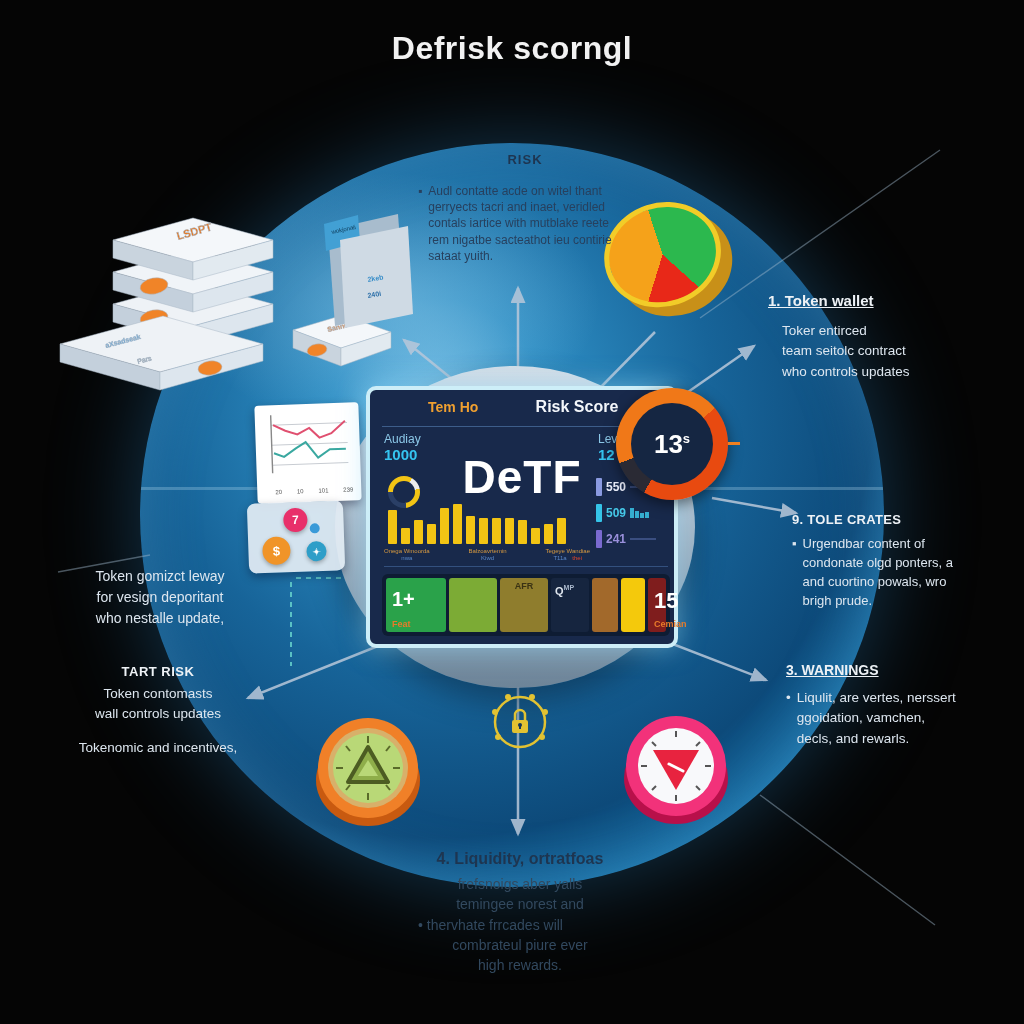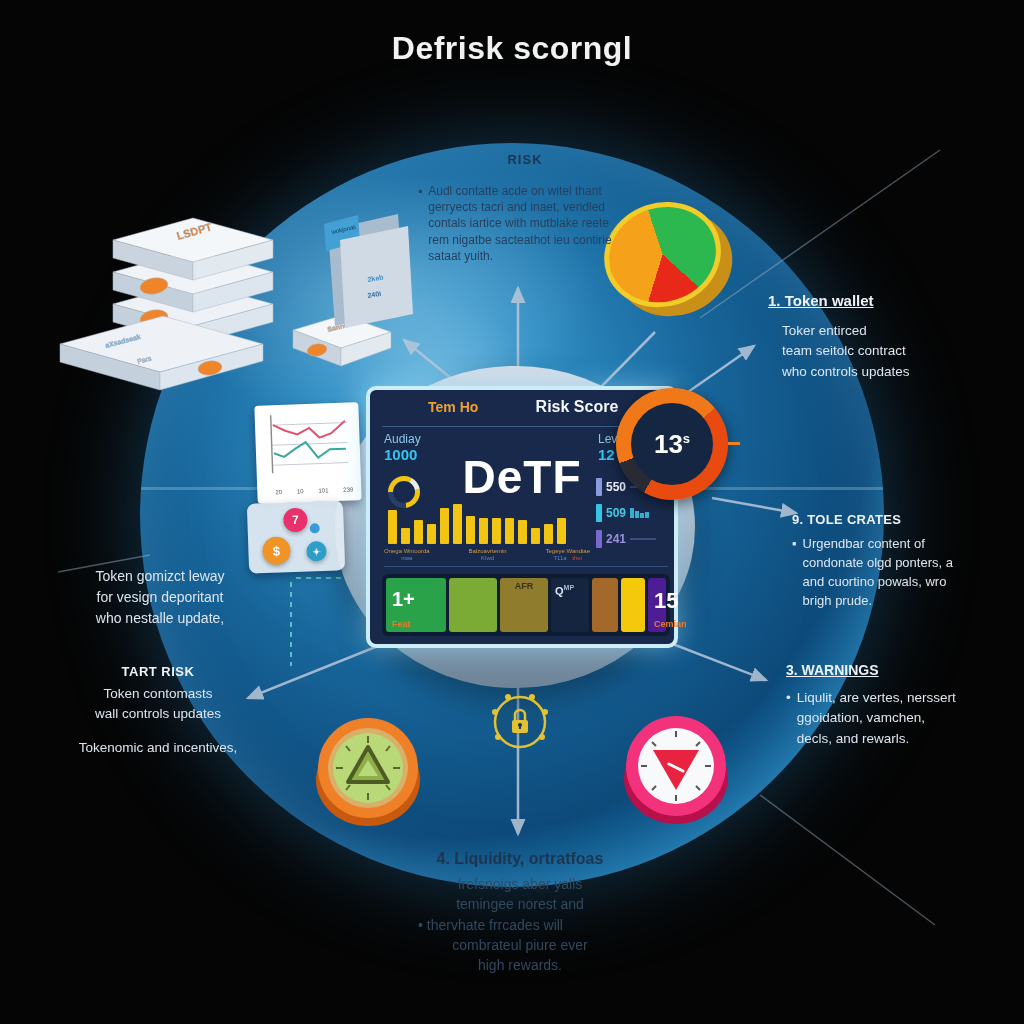--- a/index.html
+++ b/index.html
@@ -328,21 +328,21 @@
       <div class="tile" style="width:48px;background:#8f7d2d;">
         <span class="tile-top">AFR</span>
       </div>
       <div class="tile" style="width:38px;background:#16253f;">
         <span class="gap-text">
           <span>Q</span><sup>MP</sup>
         </span>
       </div>
       <div class="tile" style="width:26px;background:#a2692b;"></div>
       <div class="tile" style="width:24px;background:#f4c90c;"></div>
-      <div class="tile" style="flex:1;background:#4c1d95;">
+      <div class="tile" style="flex:1;background:#7f1d1d;">
         <span class="tile-val" style="font-size:22px;">15</span>
         <span class="tile-label">Cemian</span>
       </div>
     </div>
   </div>
 
   <div id="ring-gauge" class="abs">
     <div id="ring-hole" class="abs">
       <span id="ring-value">
         <span>13</span><sup>s</sup>

